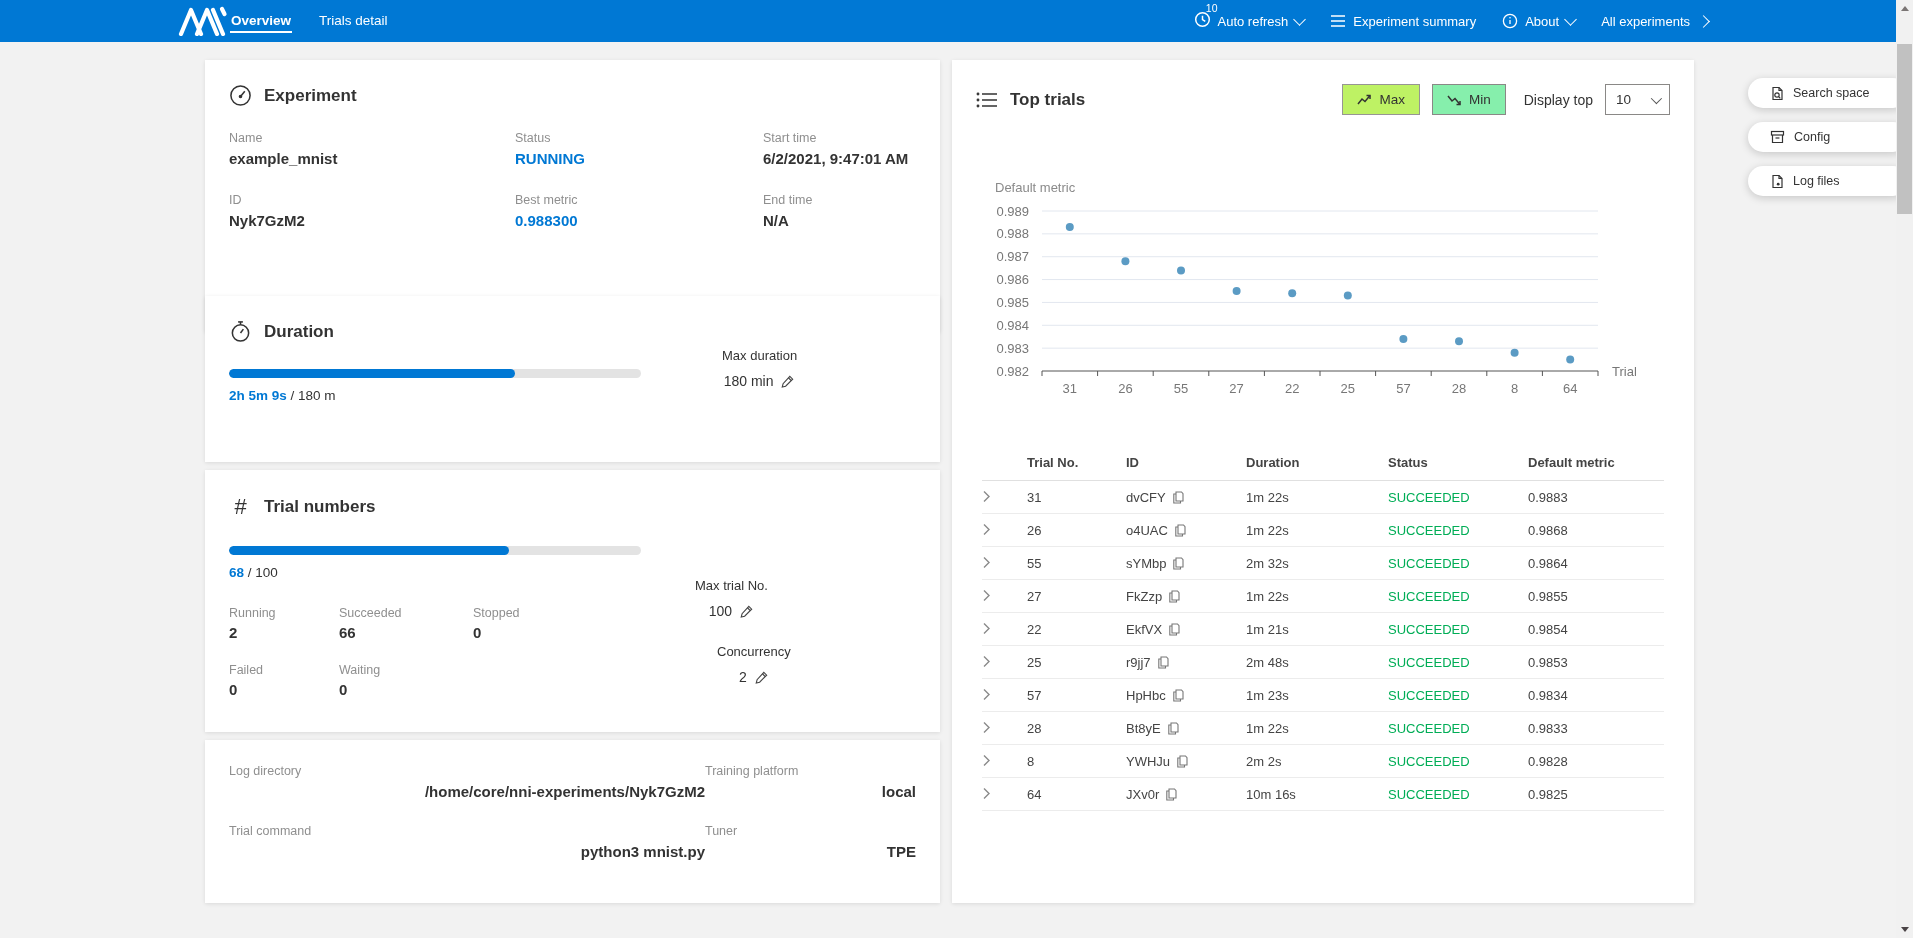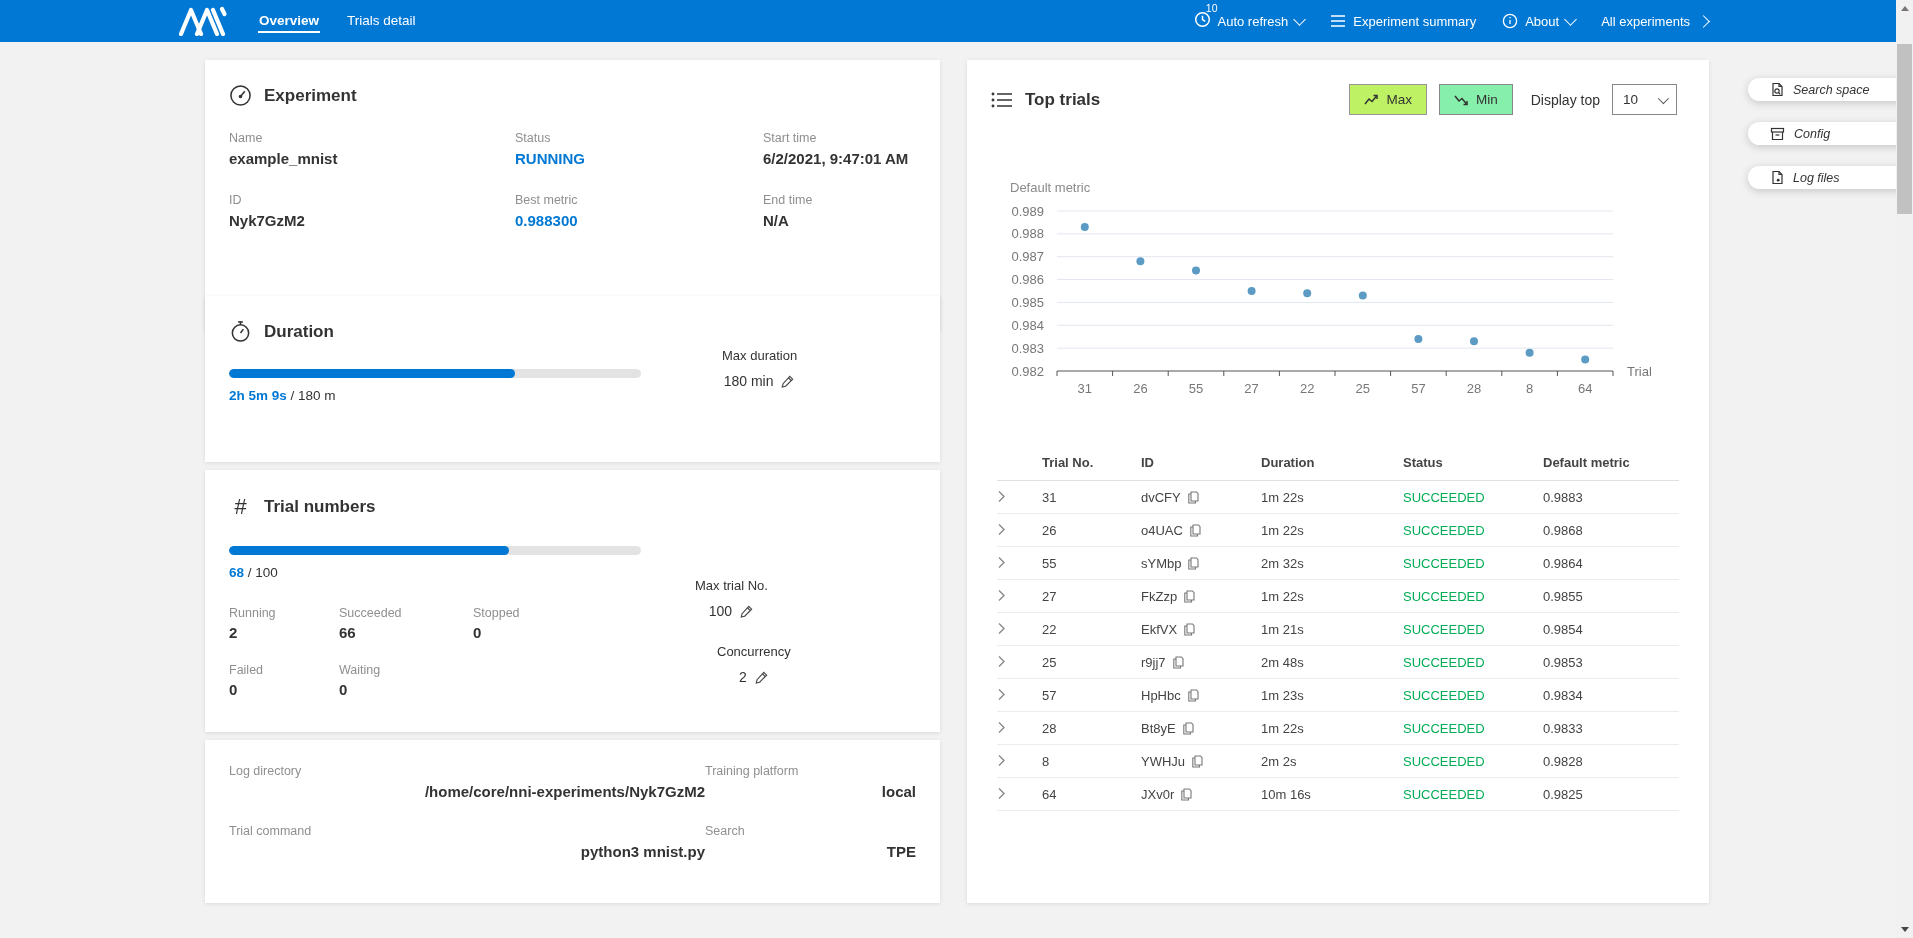--- a/index.html
+++ b/index.html
@@ -3,21 +3,21 @@
 <meta charset="utf-8">
 <style>
   * { margin:0; padding:0; box-sizing:border-box; }
   html,body { width:1913px; height:938px; overflow:hidden; }
   body { font-family:"Liberation Sans", sans-serif; background:#f2f2f2; color:#333; }
   #app { position:relative; width:1913px; height:938px; }
 
   
   .nav { position:absolute; left:0; top:0; width:100%; height:42px; background:#0078d4; display:flex; align-items:center; color:#fff; }
   .nav-logo { margin-left:178px; display:flex; align-items:center; }
-  .nav-tabs { display:flex; gap:26px; margin-left:28px; font-size:13.5px; }
+  .nav-tabs { display:flex; gap:26px; font-size:13.5px; }
   .nav-tab { cursor:pointer; padding:3px 1px; }
   .nav-tab.active { font-weight:700; border-bottom:2px solid #fff; }
   .nav-right { position:absolute; right:205px; display:flex; align-items:center; gap:26px; font-size:13px; }
   .nav-item { display:flex; align-items:center; gap:7px; cursor:pointer; white-space:nowrap; }
   .clock-wrap { position:relative; }
   .clock-badge { position:absolute; top:-9px; right:-7px; font-size:10.5px; }
   .caret { width:9px; height:9px; border-right:1.6px solid #fff; border-bottom:1.6px solid #fff; transform:rotate(45deg); margin-top:-4px; }
   .caret-right { transform:rotate(-45deg); margin-top:0; margin-left:2px; }
 
   
@@ -42,41 +42,41 @@
   #card-trials { left:205px; top:470px; width:735px; height:262px; padding:24px; }
   .stats-grid { margin-top:26px; display:grid; grid-template-columns:110px 134px 1fr; row-gap:22px; width:420px; }
   .stat .lbl { margin-bottom:4px; }
   .stat .val { font-size:15px; }
 
   #card-meta { left:205px; top:740px; width:735px; height:163px; padding:24px; }
   .meta-grid { display:grid; grid-template-columns:476px 1fr; row-gap:24px; }
   .meta-grid .val { font-weight:700;text-align:right; }
 
   
-  #card-top { left:952px; top:60px; width:742px; height:843px; padding:24px 32px 0 24px;margin-left:15px; }
+  #card-top { left:952px; top:60px; width:742px; height:843px; padding:24px 24px 0 24px; }
   .top-head { display:flex; align-items:center; }
   .top-controls { margin-left:auto; display:flex; align-items:center; gap:12px; }
   .btn { display:flex; align-items:center; gap:7px; font-size:13.5px; color:#333; border:1px solid #8a8886; background:#86efac; height:31px; padding:0 14px; cursor:pointer; }
   .btn.selected { background:#bef264; border-color:#979593; }
   .display-top { font-size:14px; color:#333; margin-left:6px; }
   .select { width:65px; height:31px; border:1px solid #8a8886; display:flex; align-items:center; padding:0 10px; font-size:13.5px; cursor:pointer; background:#fff; }
   .select .sel-caret { margin-left:auto; width:8px; height:8px; border-right:1.4px solid #555; border-bottom:1.4px solid #555; transform:rotate(45deg) translateY(-2px); }
 
   
   .trial-table { position:absolute; left:30px; top:385px; width:682px; font-size:13px; }
   .t-row { display:grid; grid-template-columns:45px 99px 120px 142px 140px 1fr; align-items:center; height:33px; border-bottom:1px solid #ececec; }
   .t-head { height:36px; font-weight:700; color:#333; border-bottom:1px solid #e0e0e0; }
   .t-cell { color:#444; }
   .status-ok { color:#00ad56; }
   .row-chevron { width:16px; height:16px; cursor:pointer; display:inline-flex; align-items:center; }
   .id-cell { display:flex; align-items:center; gap:6px; }
   .copy-icon { cursor:pointer; display:inline-flex; }
 
   
-  .side-btn { position:absolute; left:1748px; width:160px; height:23px; background:#fff; border-radius:17px; box-shadow:0 2px 8px rgba(0,0,0,0.18); display:flex; align-items:center; gap:9px; padding:0 0 0 22px; font-size:12.5px; color:#333; cursor:pointer; z-index:5;font-style:italic; }
+  .side-btn { position:absolute; left:1748px; width:160px; height:30px; background:#fff; border-radius:17px; box-shadow:0 2px 8px rgba(0,0,0,0.18); display:flex; align-items:center; gap:9px; padding:0 0 0 22px; font-size:12.5px; color:#333; cursor:pointer; z-index:5; }
 
   
   .scrollbar { position:absolute; right:0; top:0; width:17px; height:938px; background:#f1f1f1; z-index:10; }
   .sb-btn { position:absolute; left:0; width:17px; height:17px; display:flex; align-items:center; justify-content:center; cursor:pointer; }
   .sb-up { top:0; } .sb-down { bottom:0; }
   .tri-up { width:0; height:0; border-left:4px solid transparent; border-right:4px solid transparent; border-bottom:5px solid #7a7574; }
   .tri-down { width:0; height:0; border-left:4px solid transparent; border-right:4px solid transparent; border-top:5px solid #4a4446; }
   .sb-thumb { position:absolute; left:1px; top:44px; width:15px; height:170px; background:#c1c1c1; cursor:pointer; }
 
   svg text { font-family:"Liberation Sans", sans-serif; }
@@ -261,21 +261,21 @@
         </div>
       <div class="field">
           <div class="lbl">Training platform</div>
           <div class="val">local</div>
         </div>
       <div class="field">
           <div class="lbl">Trial command</div>
           <div class="val">python3 mnist.py</div>
         </div>
       <div class="field">
-          <div class="lbl">Search</div>
+          <div class="lbl">Tuner</div>
           <div class="val">TPE</div>
         </div>
     </div>
   </div>
 
   <div class="card" id="card-top">
     <div class="top-head">
       <div class="card-title">
         <svg width="22" height="18" viewBox="0 0 22 18" stroke="#333" stroke-width="1.7" fill="#333">
           <circle cx="2" cy="3" r="0.6"></circle>

